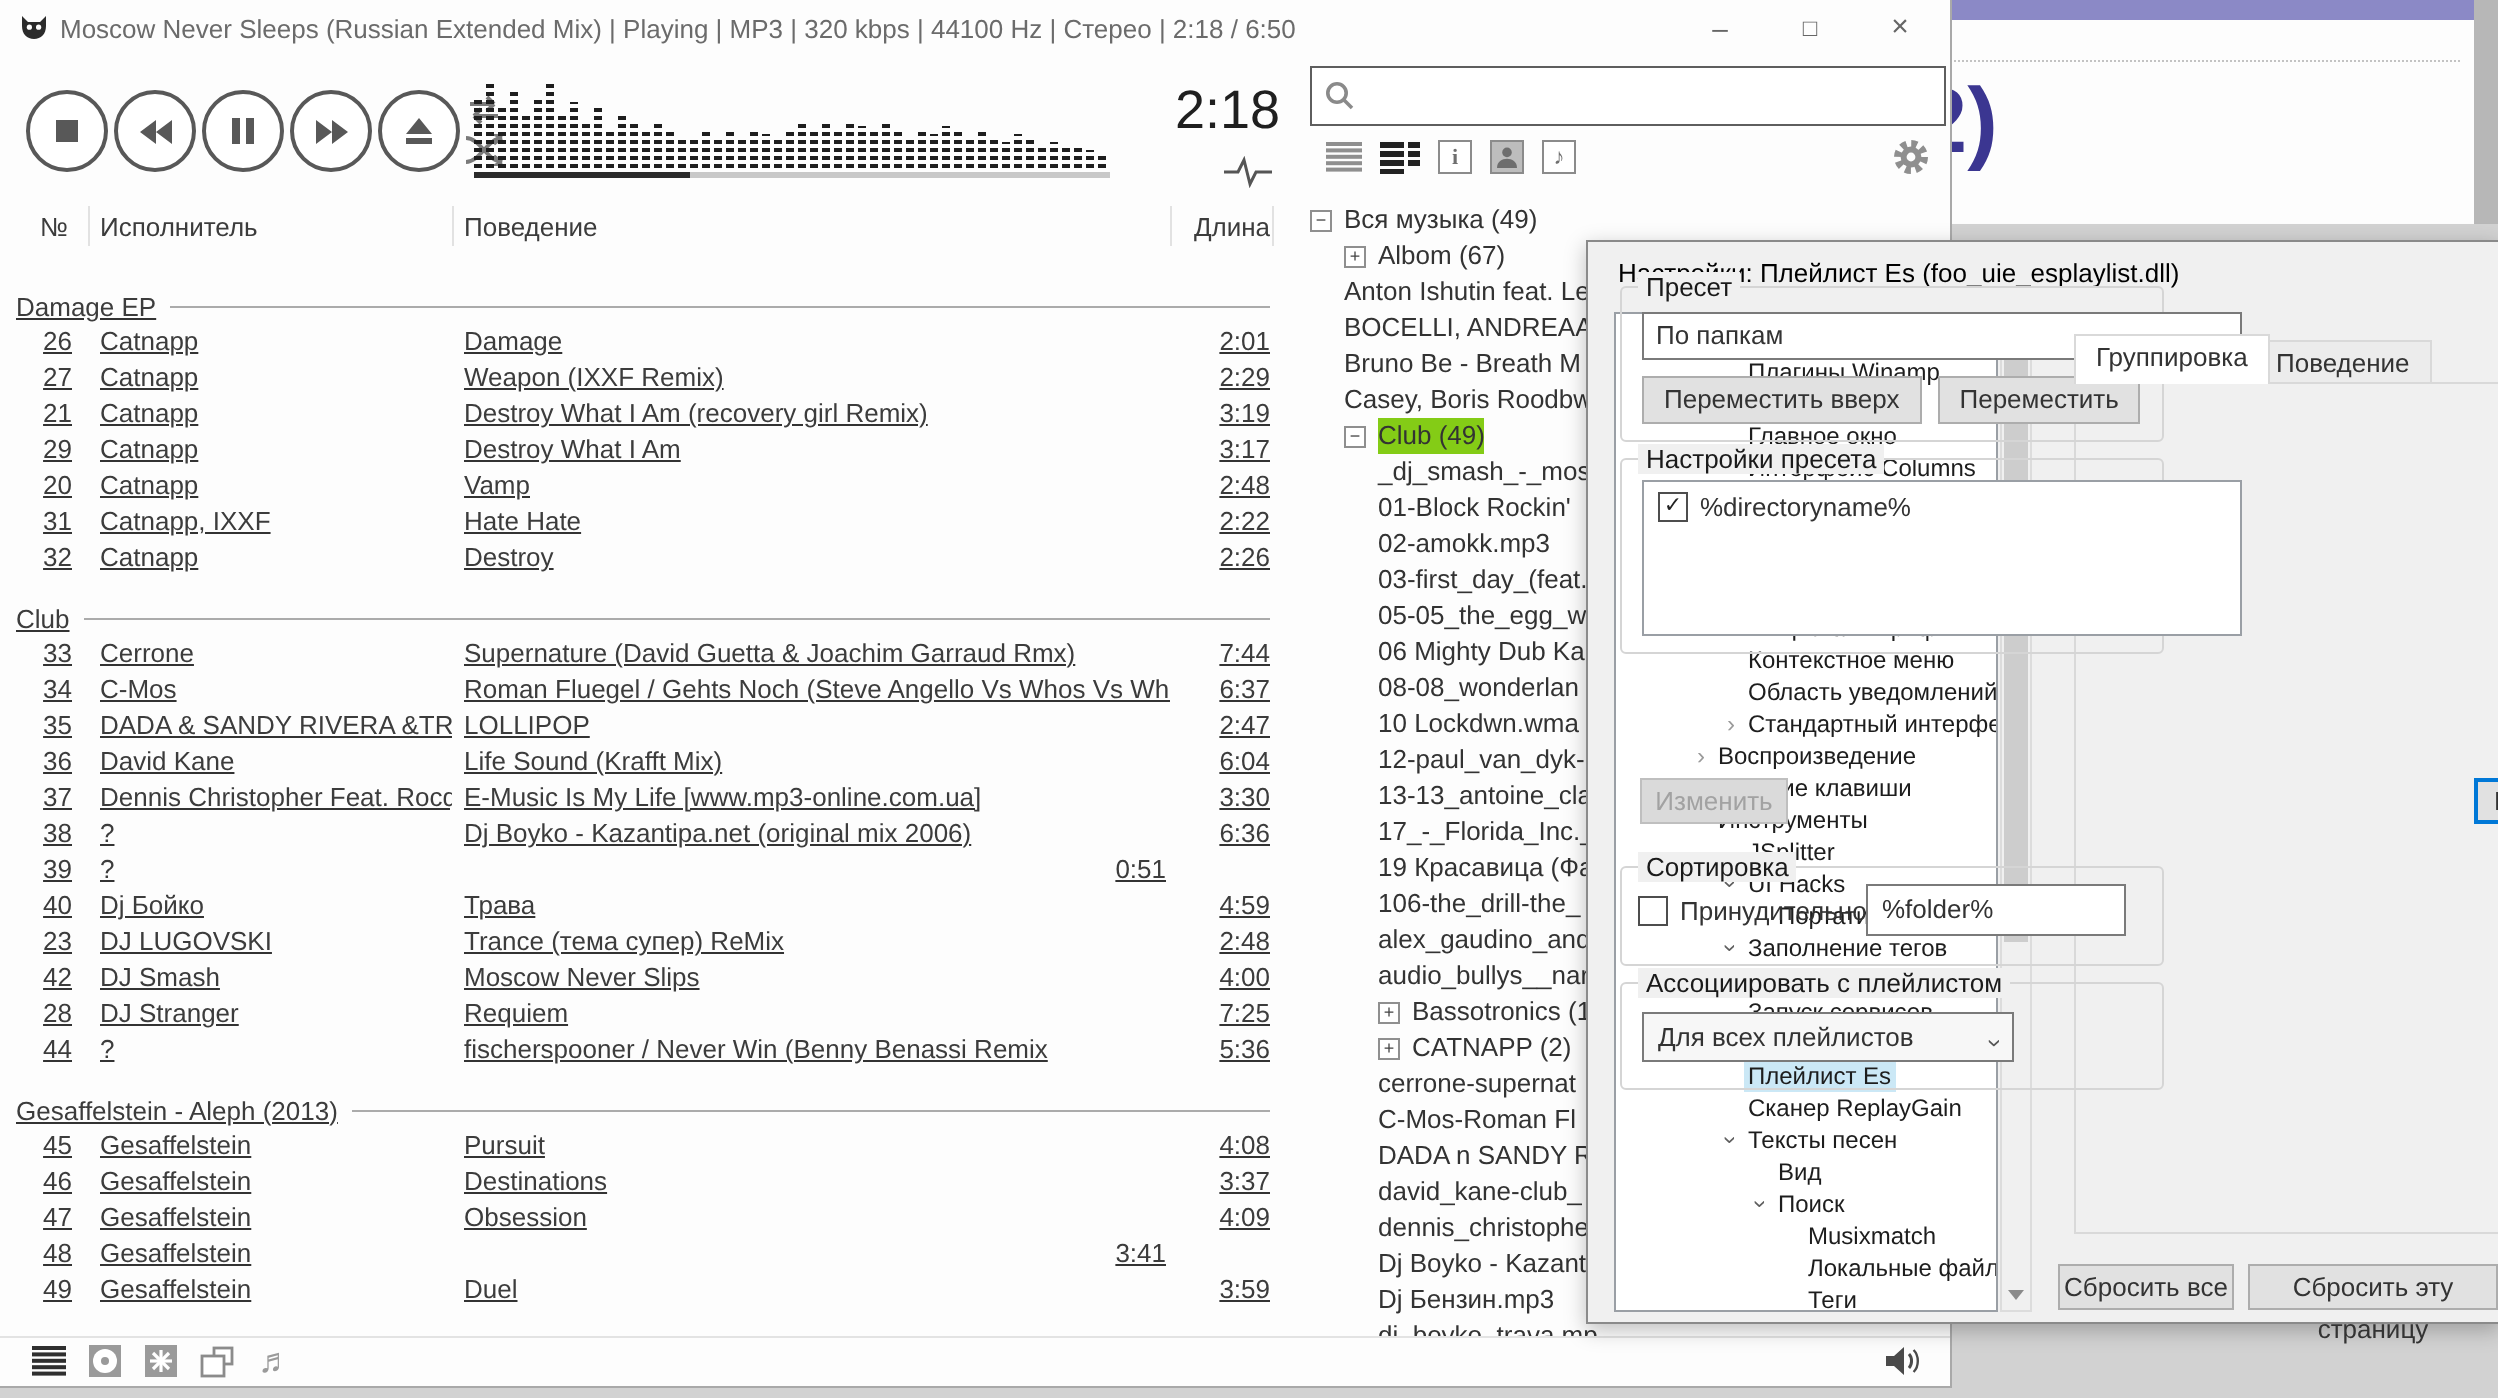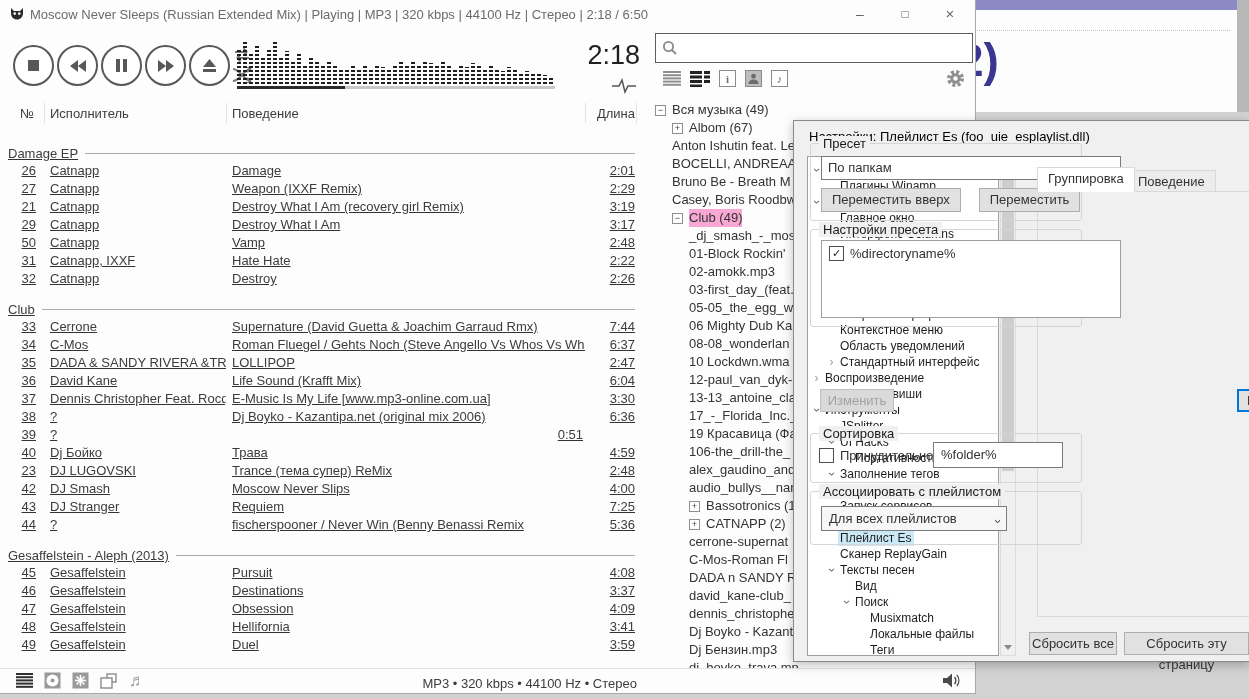--- a/index.html
+++ b/index.html
@@ -64,29 +64,29 @@
   .mag{position:absolute;left:6px;top:6px;}
   .lib-icons{position:absolute;left:663px;top:70px;display:flex;gap:9px;align-items:center;}
   .boxicon{width:17px;height:17px;border:1px solid #8b8b8b;box-sizing:border-box;display:flex;align-items:center;justify-content:center;
            font-size:11px;color:#6f6f6f;background:#fff;}
   .gear{position:absolute;left:946px;top:69px;}
   .lib-tree{position:absolute;left:651px;top:101px;width:324px;height:567px;overflow:hidden;}
   .lt-row{height:18px;line-height:18px;white-space:nowrap;display:flex;align-items:center;}
   .expbox{width:9px;height:9px;border:1px solid #8f8f8f;background:#fff;font-size:9px;line-height:8px;text-align:center;
           color:#444;margin-right:6px;flex:0 0 9px;}
   .lt-label{white-space:nowrap;}
-  .lt-row.sel .lt-label{background:#f9a8d4;}
+  .lt-row.sel .lt-label{background:#84cc16;}
 
   
   .dialog{position:absolute;left:793px;top:120px;width:457px;height:542px;background:#f0f0f0;
           border:1px solid #8a8a8a;box-sizing:border-box;box-shadow:0 3px 10px rgba(0,0,0,.25);}
   .dlg-title{position:absolute;left:15px;top:8px;color:#000;font-size:13px;white-space:nowrap;}
   .dlg-treepanel{position:absolute;left:13px;top:35px;width:192px;height:500px;background:#fff;
                  border:1px solid #9a9fa5;box-sizing:border-box;overflow:hidden;padding-top:5px;}
-  .dt-row{height:16px;line-height:16px;font-size:12px;white-space:nowrap;display:flex;align-items:center;color:#1d1d1d;}
+  .dt-row{height:16px;line-height:16px;font-size:12px;white-space:nowrap;display:flex;align-items:center;color:#1d1d1d;margin-left:34px;}
   .chev{width:13px;flex:0 0 13px;text-align:center;color:#5f5f5f;font-size:12px;}
   .chev.open{transform:rotate(90deg);}
   .chev.closed{color:#9a9a9a;}
   .dt-label{padding:0 2px;}
   .dt-row.dsel .dt-label{background:#cbe8f6;}
   .dlg-scroll{position:absolute;left:206px;top:35px;width:16px;height:500px;background:#f0f0f0;border:1px solid #dcdcdc;box-sizing:border-box;}
   .dsc-thumb{position:absolute;left:1px;top:16px;width:12px;height:298px;background:#cdcdcd;}
   .dsc-arrow{position:absolute;left:3px;width:0;height:0;}
   .dsc-up{top:5px;border-left:4px solid transparent;border-right:4px solid transparent;border-bottom:5px solid #8a8a8a;}
   .dsc-down{bottom:5px;border-left:4px solid transparent;border-right:4px solid transparent;border-top:5px solid #8a8a8a;}
@@ -94,21 +94,21 @@
   .tab{position:absolute;height:22px;padding:0 10px;line-height:22px;font-size:13px;box-sizing:border-box;}
   .tab.active{left:243px;top:46px;background:#fff;border:1px solid #d9d9d9;border-bottom:0;height:25px;z-index:2;}
   .tab.inactive{left:333px;top:49px;background:#ececec;border:1px solid #d9d9d9;}
   .tabpage{position:absolute;left:243px;top:70px;width:300px;height:424px;border:1px solid #d9d9d9;background:#f0f0f0;}
 
   .fieldset{position:absolute;border:1px solid #d5d5d5;border-radius:3px;}
   .fs-label{position:absolute;left:8px;top:-8px;background:#f0f0f0;padding:0 4px;font-size:13px;color:#1a1a1a;white-space:nowrap;}
   .fs-preset{left:16px;top:22px;width:270px;height:76px;}
   .combo-edit{position:absolute;left:10px;top:12px;width:300px;height:24px;background:#fff;border:1px solid #7a7a7a;
               line-height:22px;padding-left:6px;box-sizing:border-box;}
-  .btnrow{position:absolute;left:10px;top:44px;display:flex;gap:18px;}
+  .btnrow{position:absolute;left:10px;top:44px;display:flex;gap:8px;}
   .wbutton{height:24px;background:#e1e1e1;border:1px solid #adadad;font-size:13px;line-height:22px;text-align:center;
            padding:0 10px;box-sizing:border-box;white-space:nowrap;}
   .fs-psettings{left:16px;top:108px;width:270px;height:96px;}
   .listbox{position:absolute;left:10px;top:10px;width:300px;height:78px;background:#fff;border:1px solid #9a9fa5;box-sizing:border-box;}
   .cbrow{display:flex;align-items:center;gap:6px;padding:5px 0 0 7px;font-size:13px;}
   .cb{width:13px;height:13px;border:1px solid #4d4d4d;background:#fff;font-size:11px;line-height:12px;text-align:center;color:#222;flex:0 0 13px;}
   .btn-edit{position:absolute;left:26px;top:268px;width:74px;height:23px;background:#dadada;border:1px solid #bfbfbf;
             color:#a2a2a2;text-align:center;line-height:21px;box-sizing:border-box;}
   .btn-new{position:absolute;left:443px;top:268px;width:60px;height:23px;background:#e1e1e1;border:2px solid #0078d7;
            text-align:left;padding-left:8px;line-height:19px;box-sizing:border-box;}
@@ -300,21 +300,21 @@
           <span class="c-title">Destroy What I Am (recovery girl Remix)</span>
           <span class="c-len">3:19</span>
         </div>
         <div class="pl-row">
           <span class="c-num">29</span>
           <span class="c-artist">Catnapp</span>
           <span class="c-title">Destroy What I Am</span>
           <span class="c-len">3:17</span>
         </div>
         <div class="pl-row">
-          <span class="c-num">50</span>
+          <span class="c-num">20</span>
           <span class="c-artist">Catnapp</span>
           <span class="c-title">Vamp</span>
           <span class="c-len">2:48</span>
         </div>
         <div class="pl-row">
           <span class="c-num">31</span>
           <span class="c-artist">Catnapp, IXXF</span>
           <span class="c-title">Hate Hate</span>
           <span class="c-len">2:22</span>
         </div>
@@ -381,21 +381,21 @@
           <span class="c-title">Trance  (тема супер) ReMix</span>
           <span class="c-len">2:48</span>
         </div>
         <div class="pl-row">
           <span class="c-num">42</span>
           <span class="c-artist">DJ Smash</span>
           <span class="c-title">Moscow Never Slips</span>
           <span class="c-len">4:00</span>
         </div>
         <div class="pl-row">
-          <span class="c-num">43</span>
+          <span class="c-num">28</span>
           <span class="c-artist">DJ Stranger</span>
           <span class="c-title">Requiem</span>
           <span class="c-len">7:25</span>
         </div>
         <div class="pl-row">
           <span class="c-num">44</span>
           <span class="c-artist">?</span>
           <span class="c-title">fischerspooner / Never Win (Benny Benassi Remix</span>
           <span class="c-len">5:36</span>
         </div>
@@ -417,21 +417,20 @@
         </div>
         <div class="pl-row">
           <span class="c-num">47</span>
           <span class="c-artist">Gesaffelstein</span>
           <span class="c-title">Obsession</span>
           <span class="c-len">4:09</span>
         </div>
         <div class="pl-row">
           <span class="c-num">48</span>
           <span class="c-artist">Gesaffelstein</span>
-          <span class="c-title">Hellifornia</span>
           <span class="c-len">3:41</span>
         </div>
         <div class="pl-row">
           <span class="c-num">49</span>
           <span class="c-artist">Gesaffelstein</span>
           <span class="c-title">Duel</span>
           <span class="c-len">3:59</span>
         </div>
       </div>
 
@@ -467,21 +466,20 @@
         </svg>
       </span>
       <span>
         <svg width="18" height="16" viewBox="0 0 18 16">
           <rect x="7" y="1" width="9" height="8" fill="#fff" stroke="#8b8b8b" stroke-width="1.4"></rect>
           <rect x="1" y="5" width="11" height="10" fill="#fff" stroke="#8b8b8b" stroke-width="1.4"></rect>
         </svg>
       </span>
       <span style="color:#9a9a9a;font-size:17px;line-height:16px;">♬</span>
     </div>
-    <div class="st-info">MP3 • 320 kbps • 44100 Hz • Стерео</div>
     <span class="vol-icon">
       <svg width="20" height="17" viewBox="0 0 20 17">
         <path d="M1 6 H5 L10 1.5 V15.5 L5 11 H1 Z" fill="#4a4a4a"></path>
         <path d="M12.5 5 C14.2 6.8 14.2 10.2 12.5 12" stroke="#4a4a4a" stroke-width="1.5" fill="none"></path>
         <path d="M14.8 3 C17.6 5.8 17.6 11.2 14.8 14" stroke="#4a4a4a" stroke-width="1.2" fill="none"></path>
       </svg>
     </span>
 
     <div class="searchbox">
       <span class="mag">

